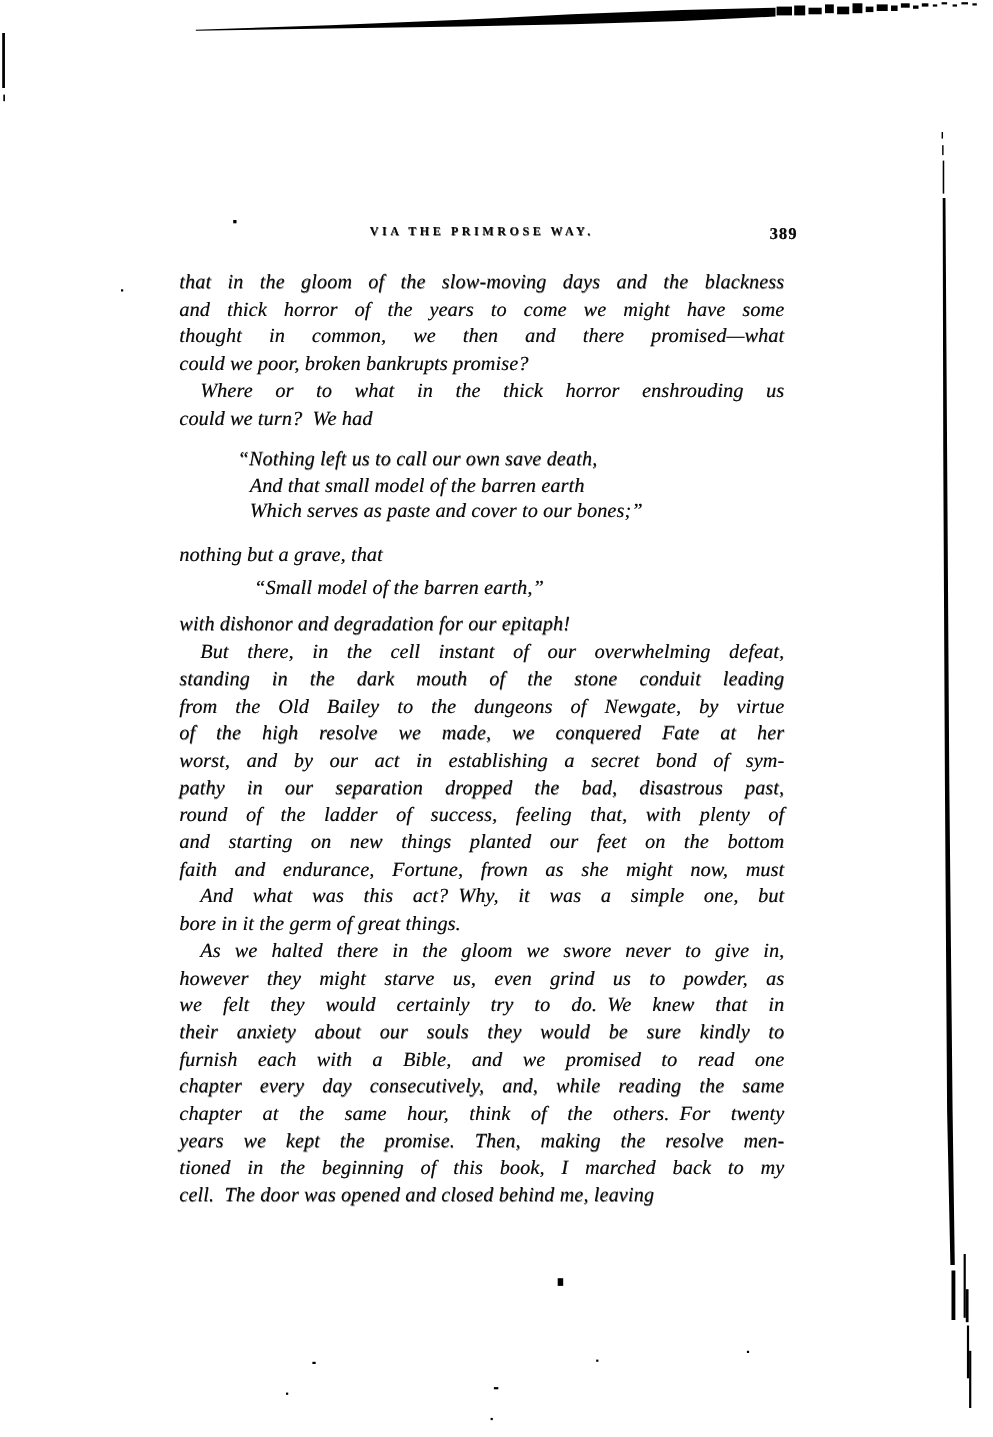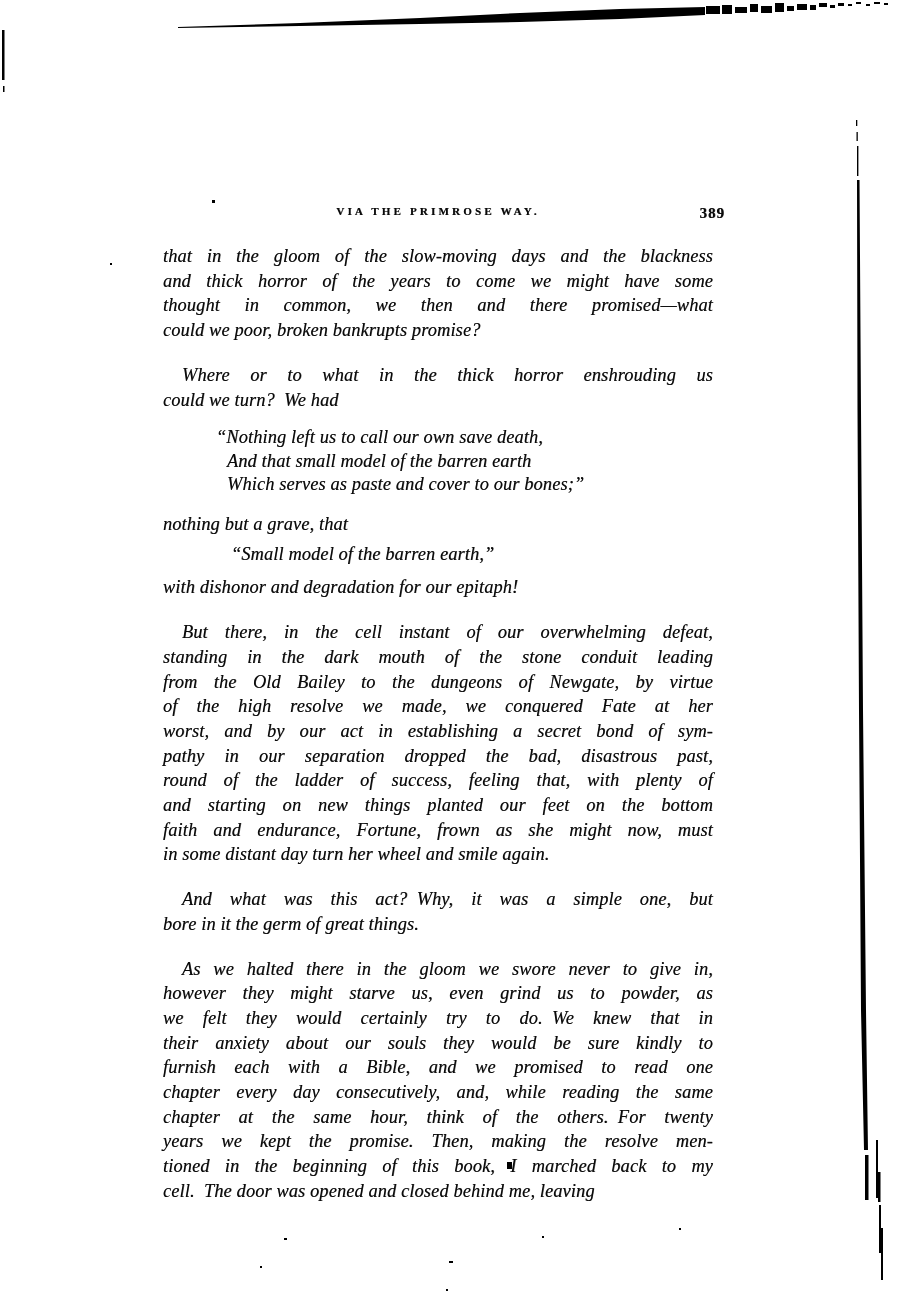--- a/index.html
+++ b/index.html
@@ -40,21 +40,21 @@
     line-height: 24.7px;
     letter-spacing: 0.15px;
     text-shadow: 0.35px 0.35px 0 rgba(0,0,0,0.55);
   }
   .block { margin: 0; font-style: italic; }
   .block .line { min-height: 24.7px; }
   .block .line.j {
     text-align: justify;
     text-align-last: justify;
   }
-  .block.indent .line:first-child { text-indent: 19px; margin-top: 20px; }
+  .block.indent .line:first-child { text-indent: 19px; }
   .block.verse {
     margin: 14px 0 15px 53px;
     line-height: 23.6px;
   }
   .block.verse .line { min-height: 23.6px; padding-left: 11px; }
   .block.verse .line:first-child { padding-left: 0; }
   .block.quote {
     margin: 5px 0 9px 68px;
   }
 
@@ -152,21 +152,20 @@
       <div class="block para indent">
         <div class="line j">But there, in the cell instant of our overwhelming defeat,</div>
         <div class="line j">standing in the dark mouth of the stone conduit leading</div>
         <div class="line j">from the Old Bailey to the dungeons of Newgate, by virtue</div>
         <div class="line j">of the high resolve we made, we conquered Fate at her</div>
         <div class="line j">worst, and by our act in establishing a secret bond of sym-</div>
         <div class="line j">pathy in our separation dropped the bad, disastrous past,</div>
         <div class="line j">round of the ladder of success, feeling that, with plenty of</div>
         <div class="line j">and starting on new things planted our feet on the bottom</div>
         <div class="line j">faith and endurance, Fortune, frown as she might now, must</div>
-        <div class="line">in some distant day turn her wheel and smile again.</div>
       </div>
       <div class="block para indent">
         <div class="line j">And what was this act? Why, it was a simple one, but</div>
         <div class="line">bore in it the germ of great things.</div>
       </div>
       <div class="block para indent">
         <div class="line j">As we halted there in the gloom we swore never to give in,</div>
         <div class="line j">however they might starve us, even grind us to powder, as</div>
         <div class="line j">we felt they would certainly try to do. We knew that in</div>
         <div class="line j">their anxiety about our souls they would be sure kindly to</div>

